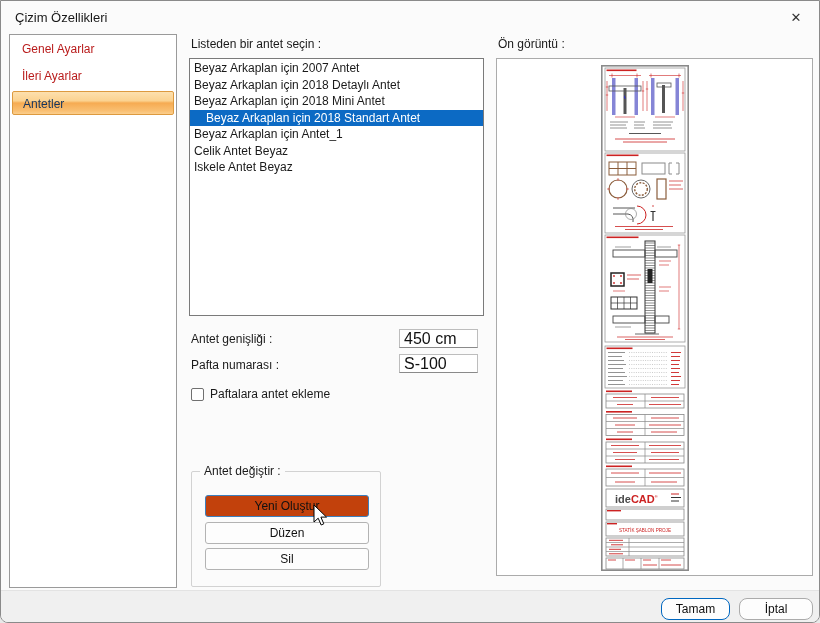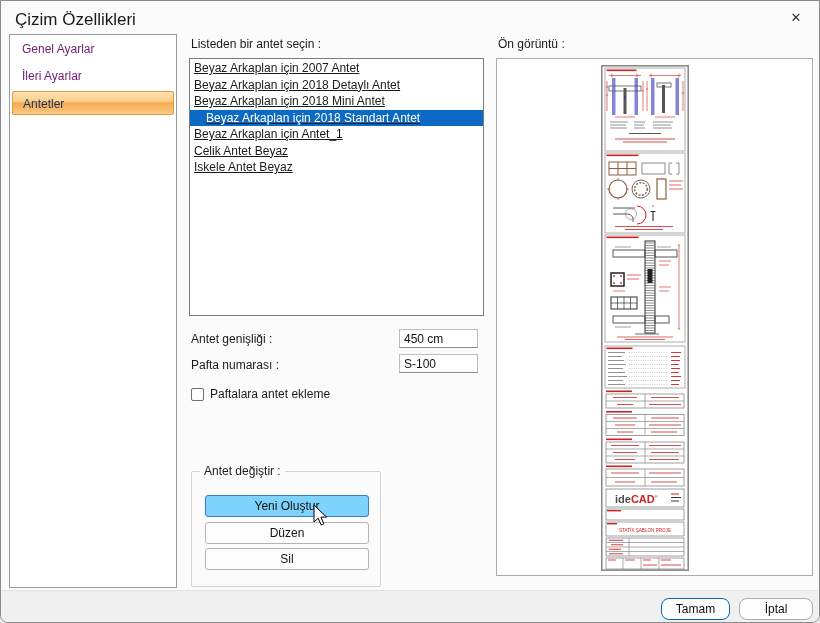--- a/index.html
+++ b/index.html
@@ -5,58 +5,58 @@
   * { margin:0; padding:0; box-sizing:border-box; }
   html,body { width:820px; height:623px; background:#e8e8e8; }
   body { font-family:"Liberation Sans", sans-serif; font-size:12px; color:#1a1a1a; }
 
   .dialog {
     position:absolute; left:0; top:0; width:820px; height:623px;
     background:#fbfbfb; border:1px solid #8a8a8a;
     border-radius:0 0 8px 8px; overflow:hidden;
   }
   .titlebar { position:absolute; left:0; top:0; width:100%; height:32px; background:#fbfbfb; }
-  .title { position:absolute; left:14px; top:9px; font-size:17px; color:#191919; }
+  .title { position:absolute; left:14px; top:9px; font-size:13px; color:#191919; }
   .close-btn { position:absolute; right:13px; top:7px; width:20px; height:20px;
     text-align:center; line-height:20px; font-size:13px; color:#333; cursor:pointer; }
 
   .sidebar { position:absolute; left:8px; top:33px; width:168px; height:554px;
     background:#ffffff; border:1px solid #9a9a9a; }
-  .side-item { padding:7px 12px; height:27px; color:#701a75; cursor:default; }
+  .side-item { padding:7px 12px; height:27px; color:#b91c1c; cursor:default; }
   .side-item.selected {
     margin:2px 2px; padding:5px 10px; height:24px;
     background:linear-gradient(180deg,#fde0ae 0%,#fbd290 40%,#f6ab52 50%,#f9bf72 85%,#fbce8c 100%);
     border:1px solid #dd9a3f; border-radius:2px; color:#15355e;
   }
 
   .list-label { position:absolute; left:190px; top:36px; }
   .listbox { position:absolute; left:188px; top:57px; width:295px; height:258px;
-    background:#fff; border:1px solid #7a7a7a; padding-top:1px; overflow:hidden;text-decoration:underline; }
+    background:#fff; border:1px solid #7a7a7a; padding-top:1px; overflow:hidden; }
   .list-item { height:16.5px; line-height:16.5px; padding-left:4px; white-space:nowrap; }
   .list-item.selected { background:#0c6ac4; color:#fff;padding-left:16px; }
 
   .field-label-1 { position:absolute; left:190px; top:331px; }
   .field-label-2 { position:absolute; left:190px; top:357px; }
   .field-input { position:absolute; width:79px; height:19px; font-family:"Liberation Sans",sans-serif;
-    font-size:12px; padding:0 4px; border:1px solid #bdbdbd; border-bottom:1px solid #8a8a8a;
+    font-size:16px; padding:0 4px; border:1px solid #bdbdbd; border-bottom:1px solid #8a8a8a;
     background:#fff; color:#111; }
   .fi-1 { left:398px; top:328px; }
   .fi-2 { left:398px; top:353px; }
 
   .checkbox-row { position:absolute; left:190px; top:386px; display:flex; align-items:center; }
   .checkbox { width:13px; height:13px; border:1px solid #707070; border-radius:2px;
     background:#fff; margin-right:6px; }
 
   .groupbox { position:absolute; left:190px; top:470px; width:190px; height:116px;
     border:1px solid #d2d2d2; border-radius:2px; }
   .groupbox-legend { position:absolute; left:8px; top:-8px; background:#fbfbfb; padding:0 4px; }
   .gbtn { position:absolute; left:13px; width:164px; height:22px;
     background:#fdfdfd; border:1px solid #b3b3b3; border-radius:3px;
     font-family:"Liberation Sans",sans-serif; font-size:12px; color:#111; cursor:pointer; }
-  .gbtn-1 { top:23px; background:#7dd3fc; border:1px solid #3c7fbd; }
+  .gbtn-1 { top:23px; background:#c2410c; border:1px solid #3c7fbd; }
   .gbtn-2 { top:50px; }
   .gbtn-3 { top:76px; }
 
   .preview-label { position:absolute; left:497px; top:36px; }
   .preview-panel { position:absolute; left:495px; top:57px; width:317px; height:518px;
     background:#fff; border:1px solid #ababab; }
   .strip { position:absolute; left:104px; top:6px; }
 
   .footer { position:absolute; left:0; top:589px; width:100%; height:34px;
     background:#f0f0f0; border-top:1px solid #e3e3e3; border-radius:0 0 8px 8px; }

